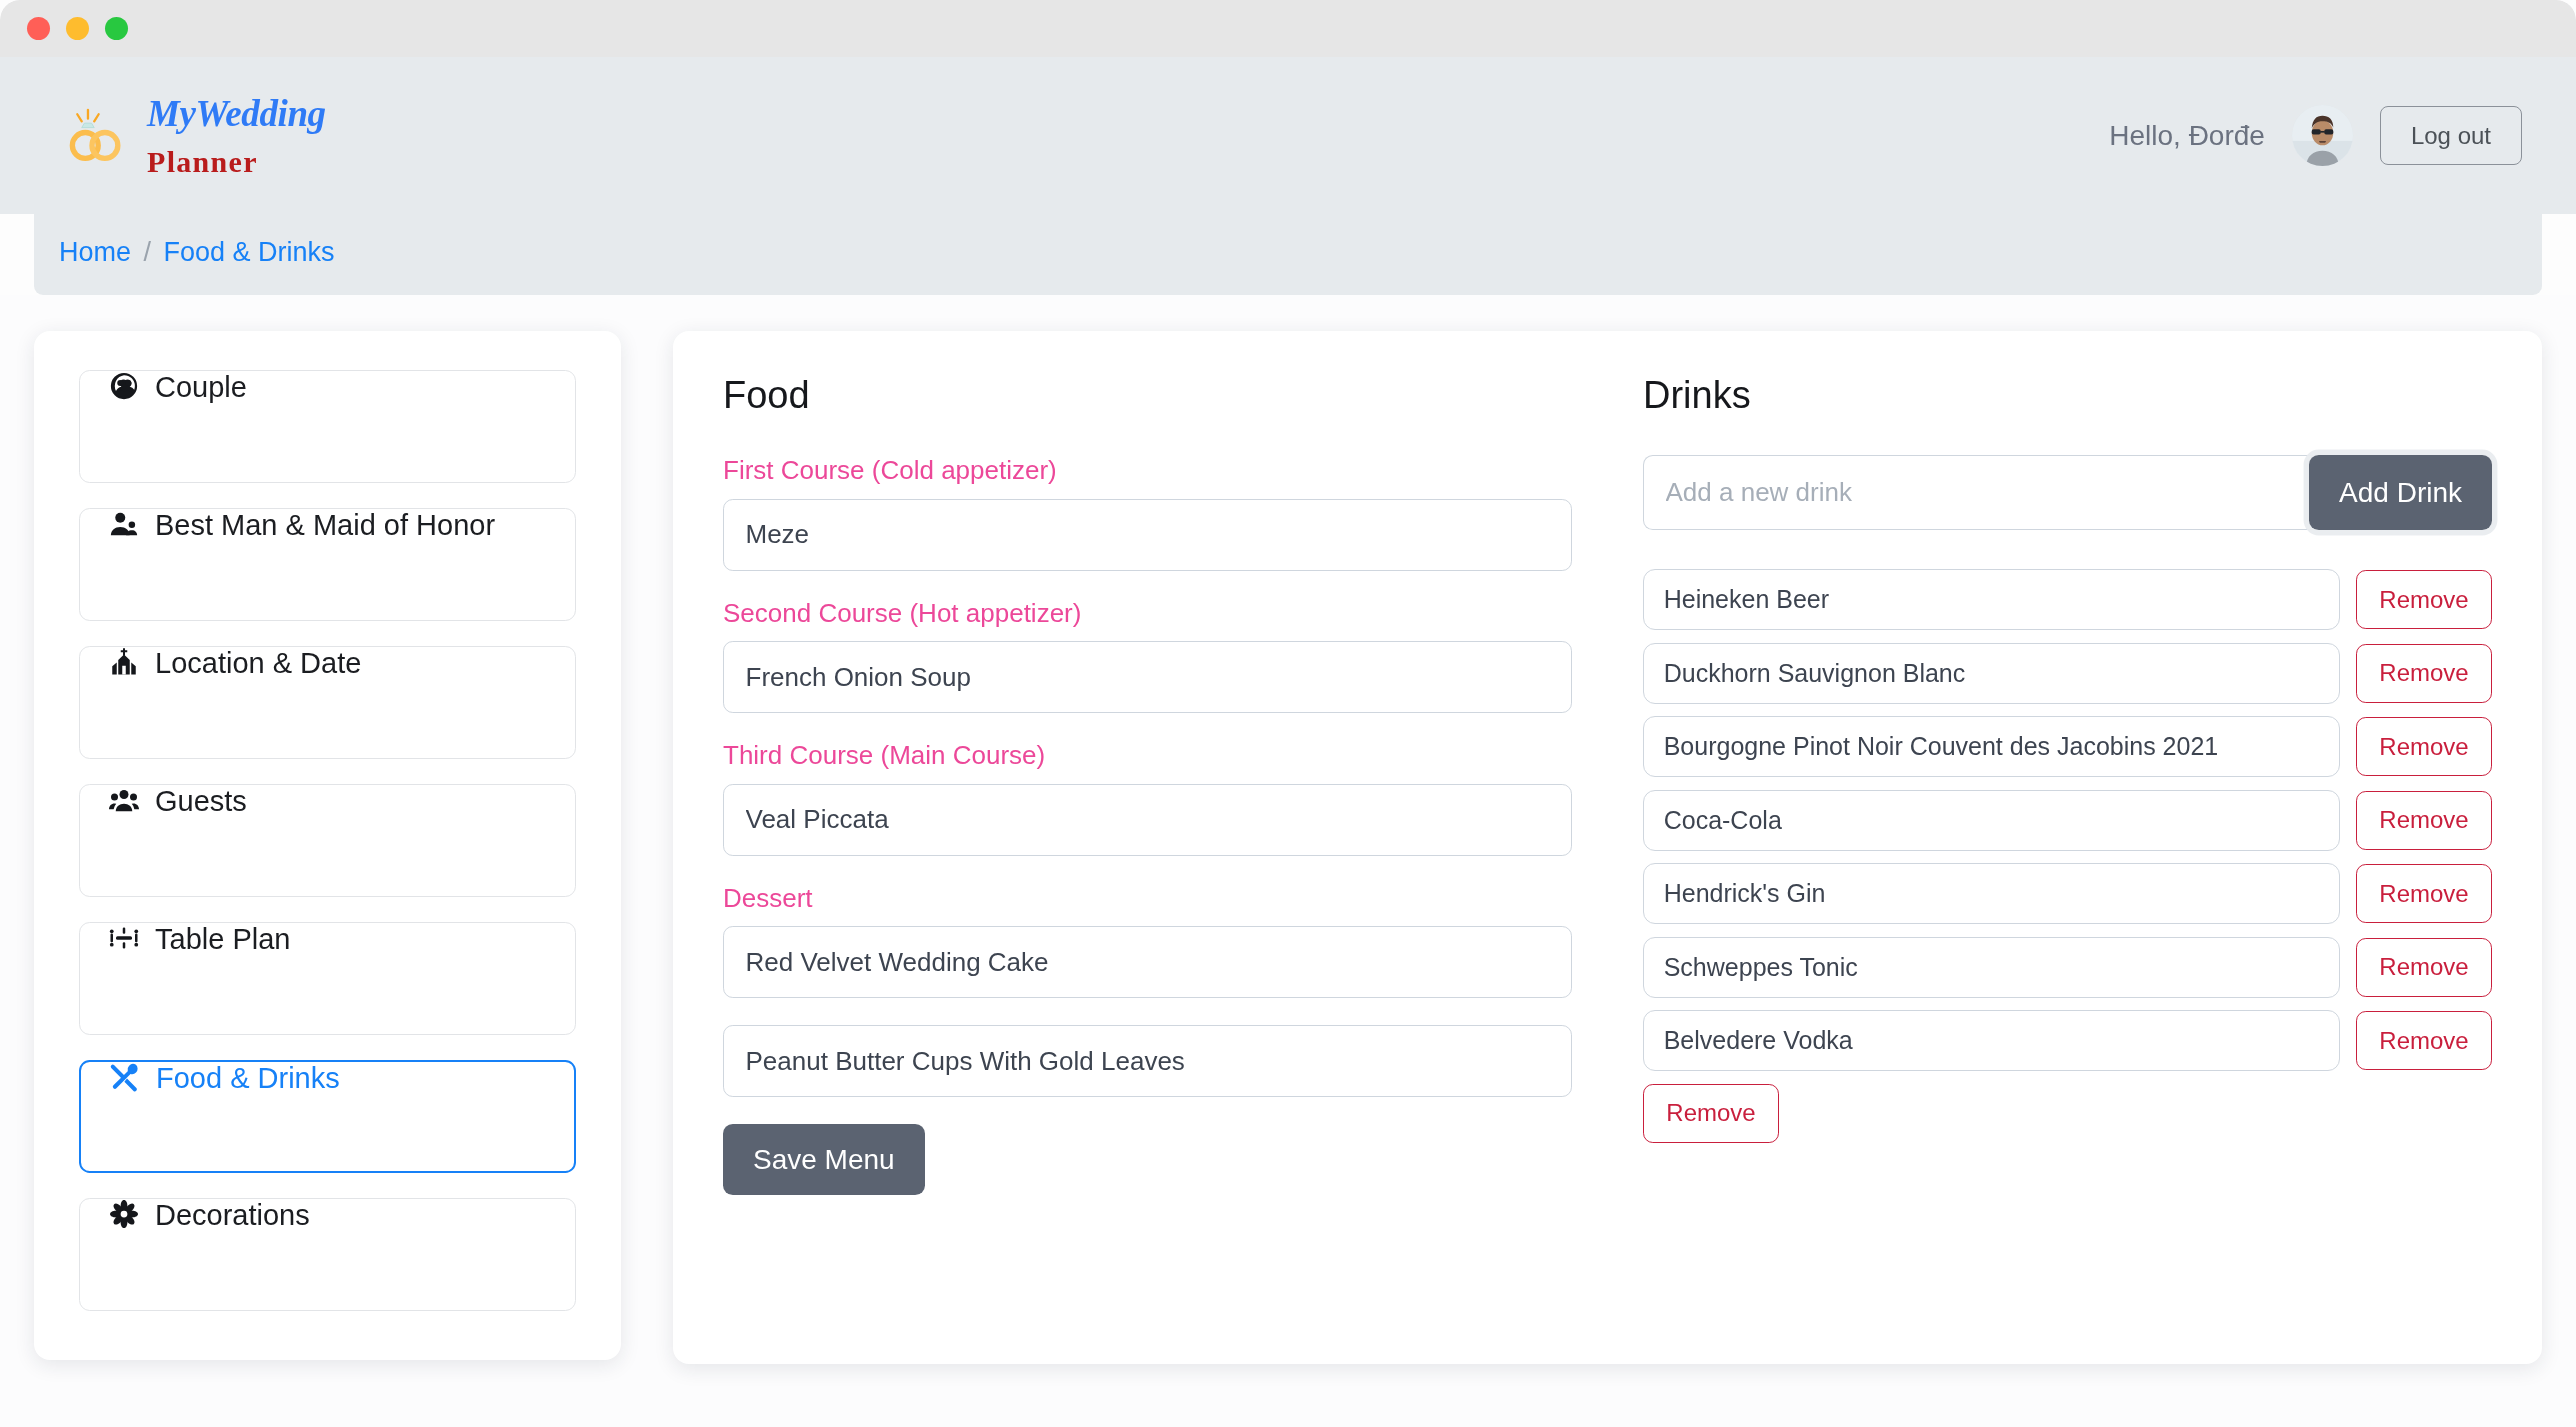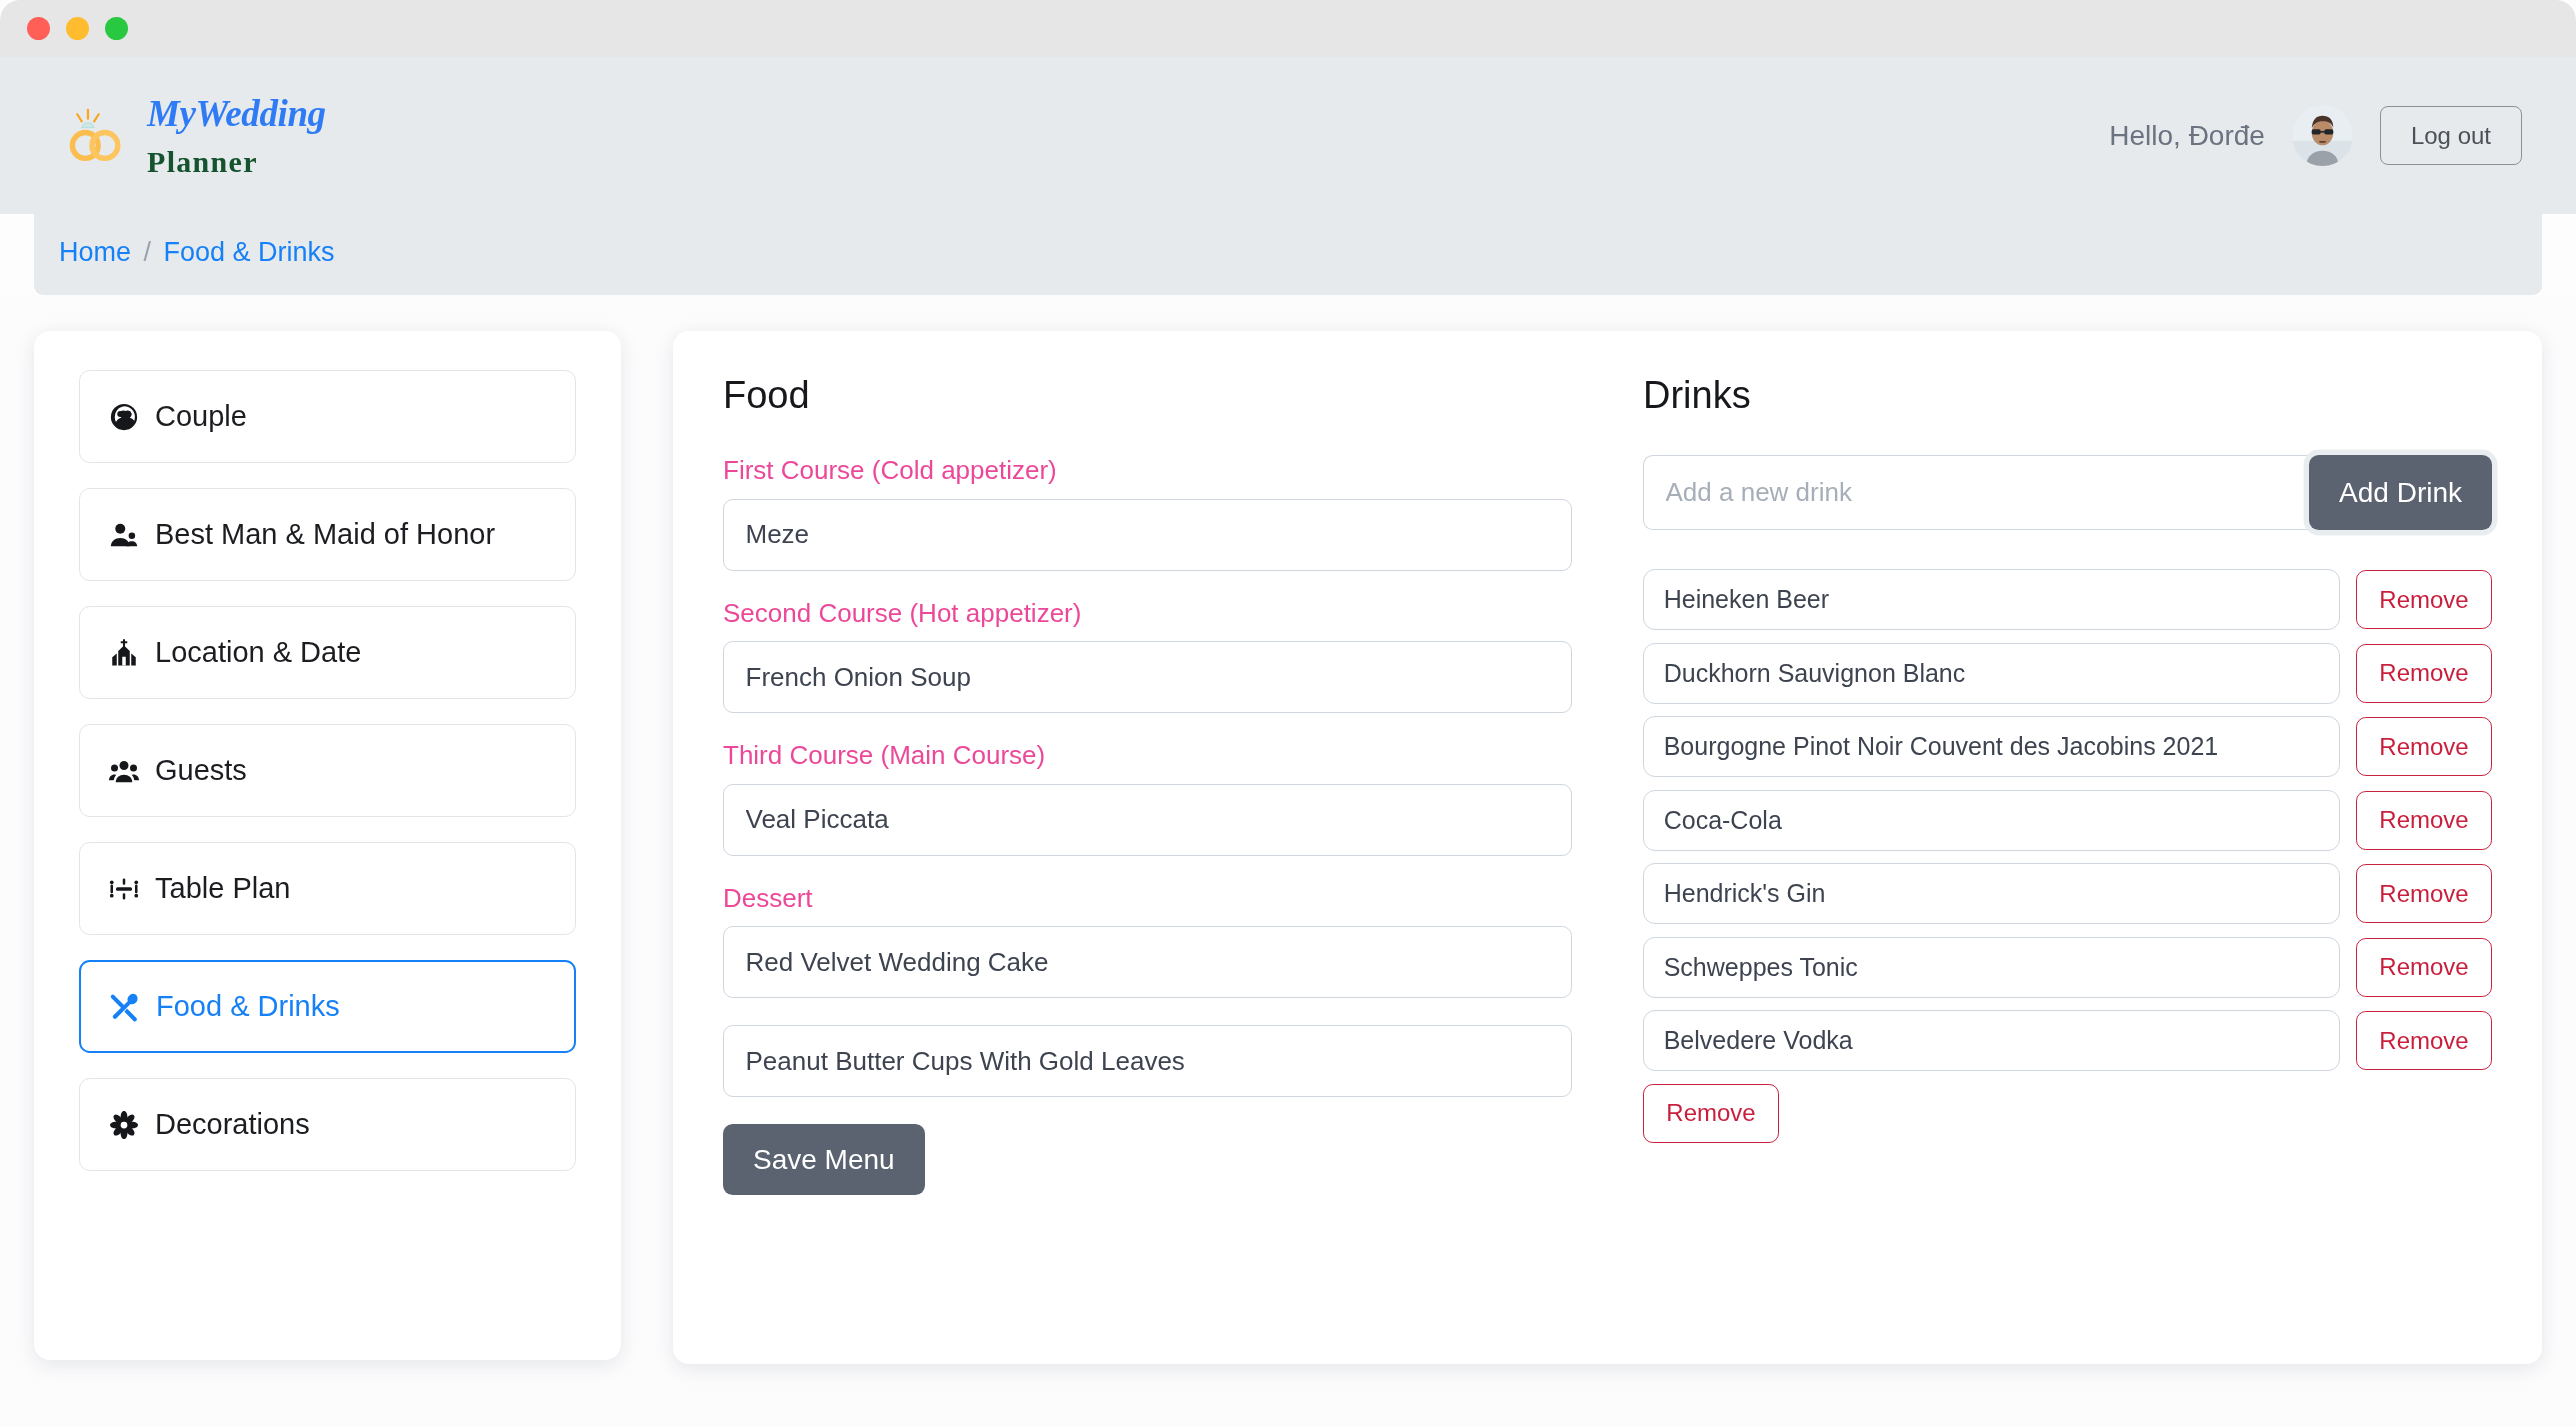--- a/index.html
+++ b/index.html
@@ -52,21 +52,21 @@
     font-style: italic;
     font-size: 37px;
     color: #2f7bf6;
     letter-spacing: -0.4px;
     display: block;
   }
   .brand-bottom {
     font-family: "Liberation Serif", serif;
     font-weight: bold;
     font-size: 30px;
-    color: #14532d;
+    color: #b91c1c;
     letter-spacing: 1.3px;
     display: block;
     margin-top: 15px;
   }
 
   .header-right { display: flex; align-items: center; gap: 27px; }
   .greeting { font-size: 28px; color: #6b7280; white-space: nowrap; }
   .avatar {
     width: 61px; height: 61px; border-radius: 50%;
     overflow: hidden; position: relative;
@@ -122,23 +122,23 @@
     flex: 1;
     height: 1033px;
     padding: 43px 50px 0 50px;
     overflow: hidden;
   }
 
   
   .nav-item {
     border: 1.4px solid #e2e4e7;
     border-radius: 10.7px;
-    height: 93px;
-    display: flex;
-    align-items: center;
+    height: 113px;
+    display: flex;
+    align-items: flex-start;
     gap: 16px;
     padding: 0 29px;
     margin-bottom: 25px;
     cursor: pointer;
     background: #fff;
   }
   .nav-item:last-child { margin-bottom: 0; }
   .nav-item.active { border: 2.1px solid #1681f7; }
   .nav-item .label {
     font-size: 29px;

